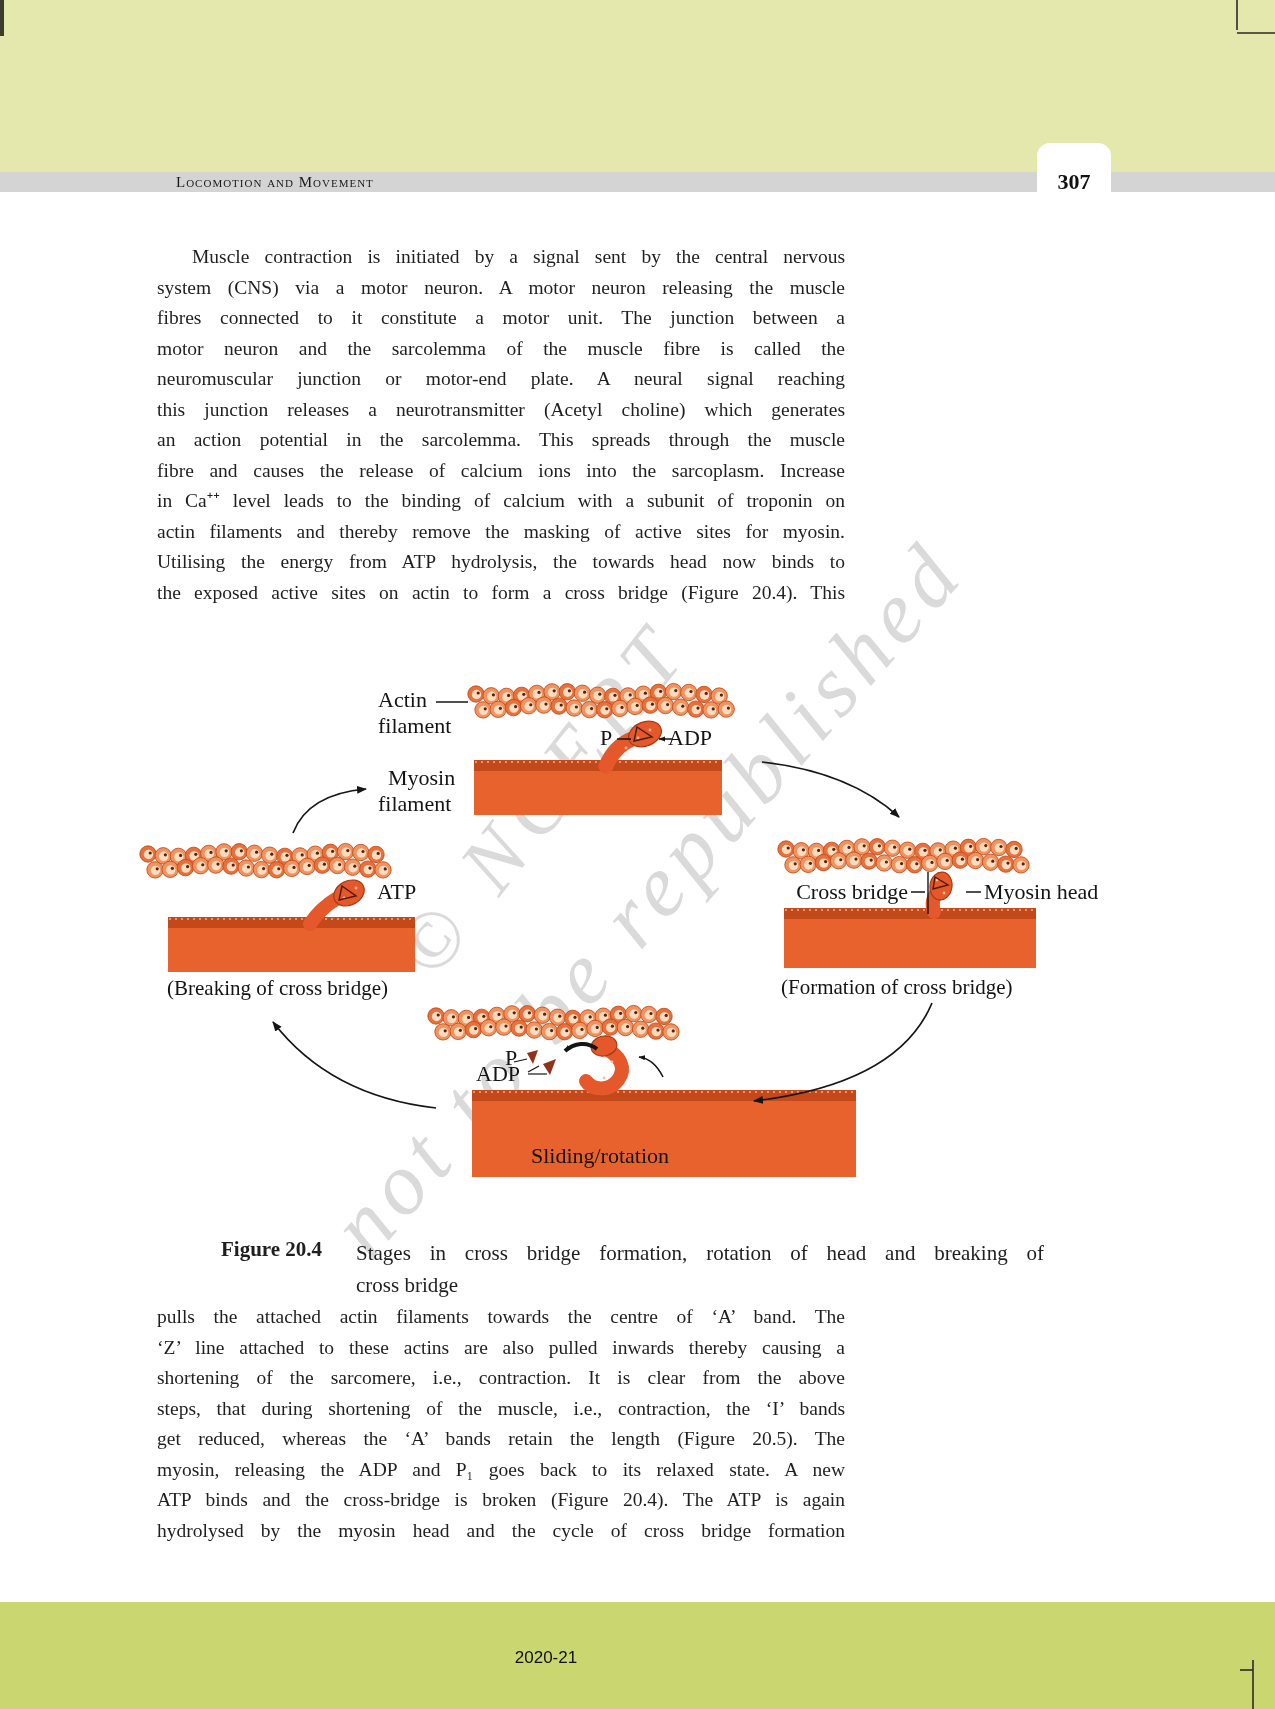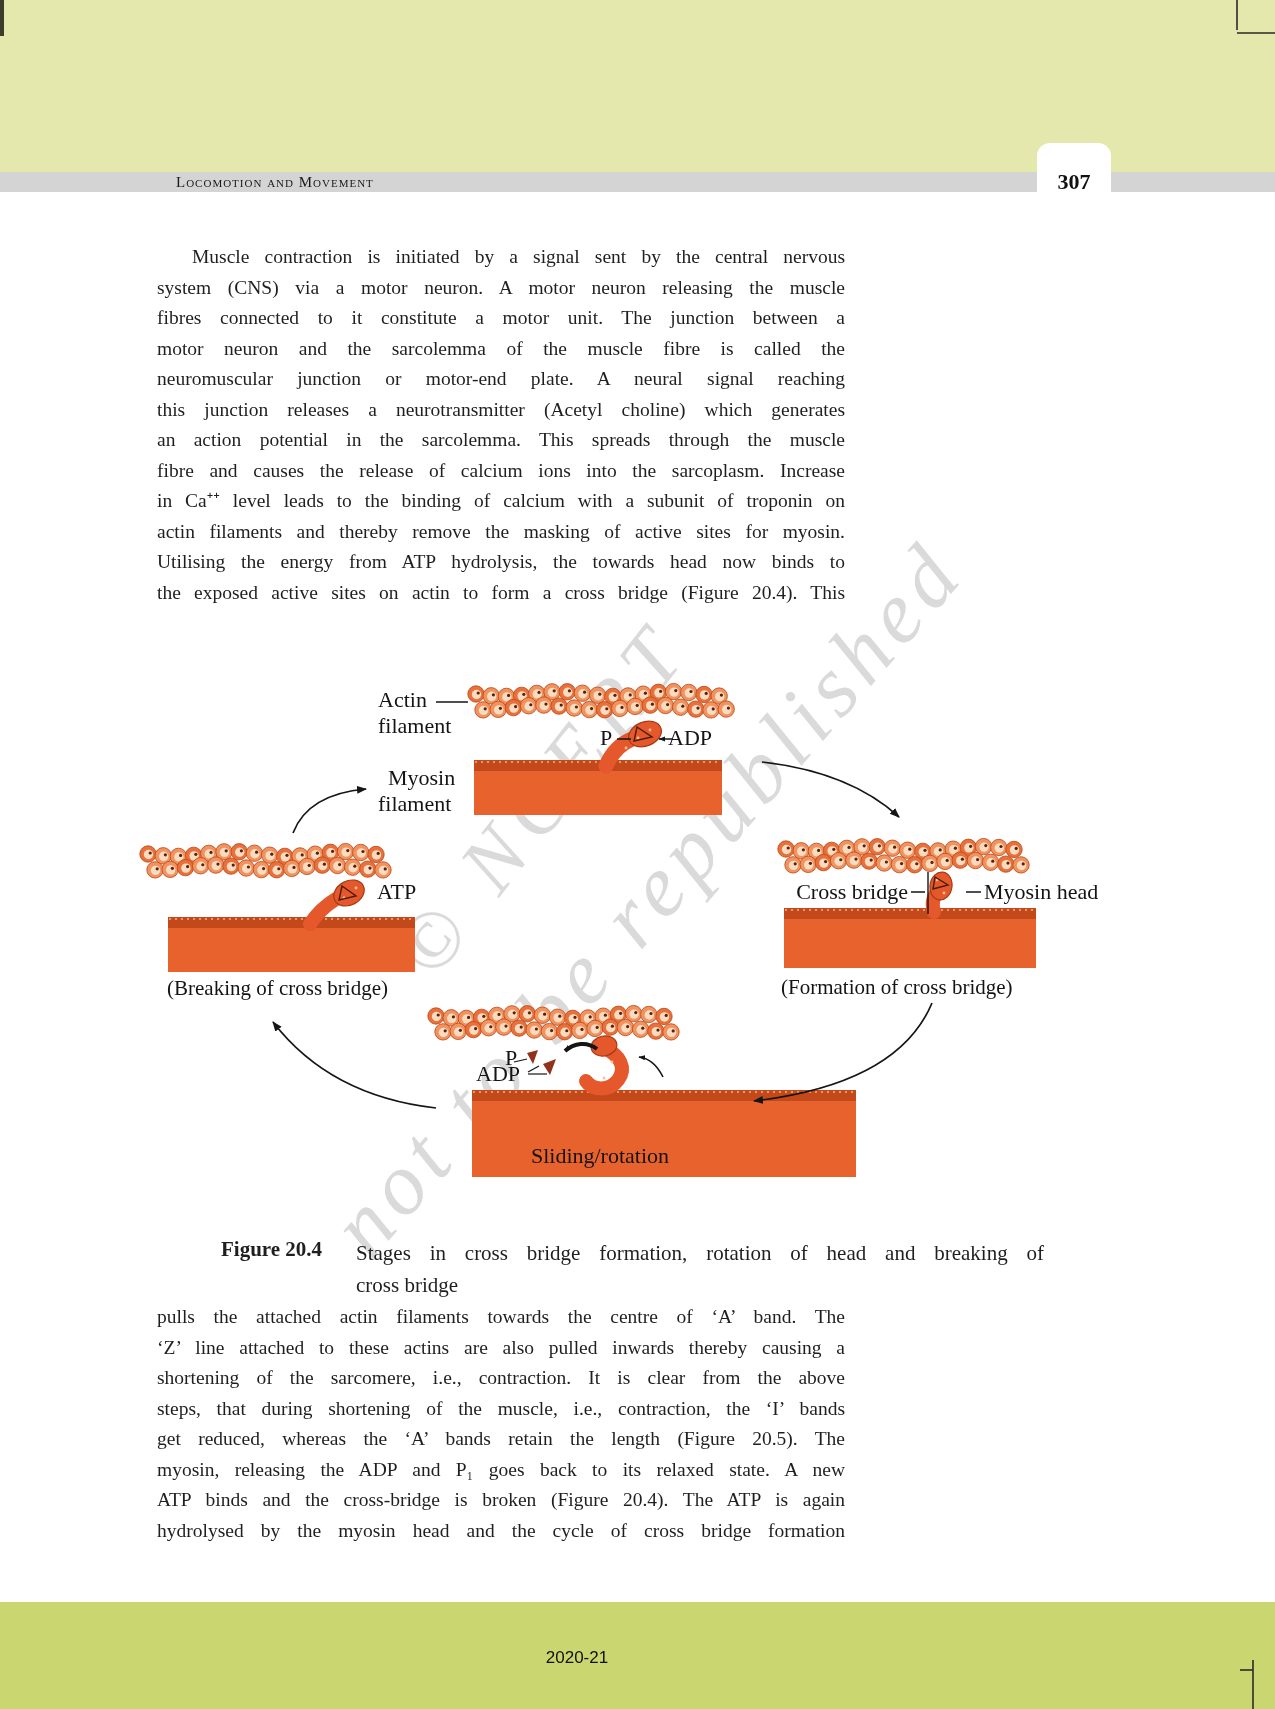--- a/index.html
+++ b/index.html
@@ -25,21 +25,21 @@
   .ln{line-height:30.5px;height:30.5px;text-align:justify;text-align-last:justify;overflow:hidden;}
   .indent{text-indent:35px;}
   .fl{position:absolute;font-size:22px;color:#141414;line-height:26px;z-index:3;}
   .fl.small{font-size:21px;}
   .right{text-align:right;}
   .center{text-align:center;}
   .cap-label{position:absolute;left:221px;top:1237px;font-weight:700;font-size:21px;z-index:3;}
   .cap-text{position:absolute;left:356px;top:1237px;width:688px;font-size:21px;line-height:32px;z-index:3;}
   .cap-text .c1{text-align:justify;text-align-last:justify;height:32px;overflow:hidden;}
   .footer{position:absolute;left:0;top:1648px;width:1092px;text-align:center;
-        font-family:"Liberation Sans",sans-serif;font-size:17px;color:#111;z-index:3;padding-left:31px;}
+        font-family:"Liberation Sans",sans-serif;font-size:17px;color:#111;z-index:3;}
 </style>
 </head>
 <body>
 
 <div class="page">
 
   <div class="band-top"></div>
   <div class="header-bar"></div>
   <div class="band-bottom"></div>
   <div class="corner-sliver"></div>

